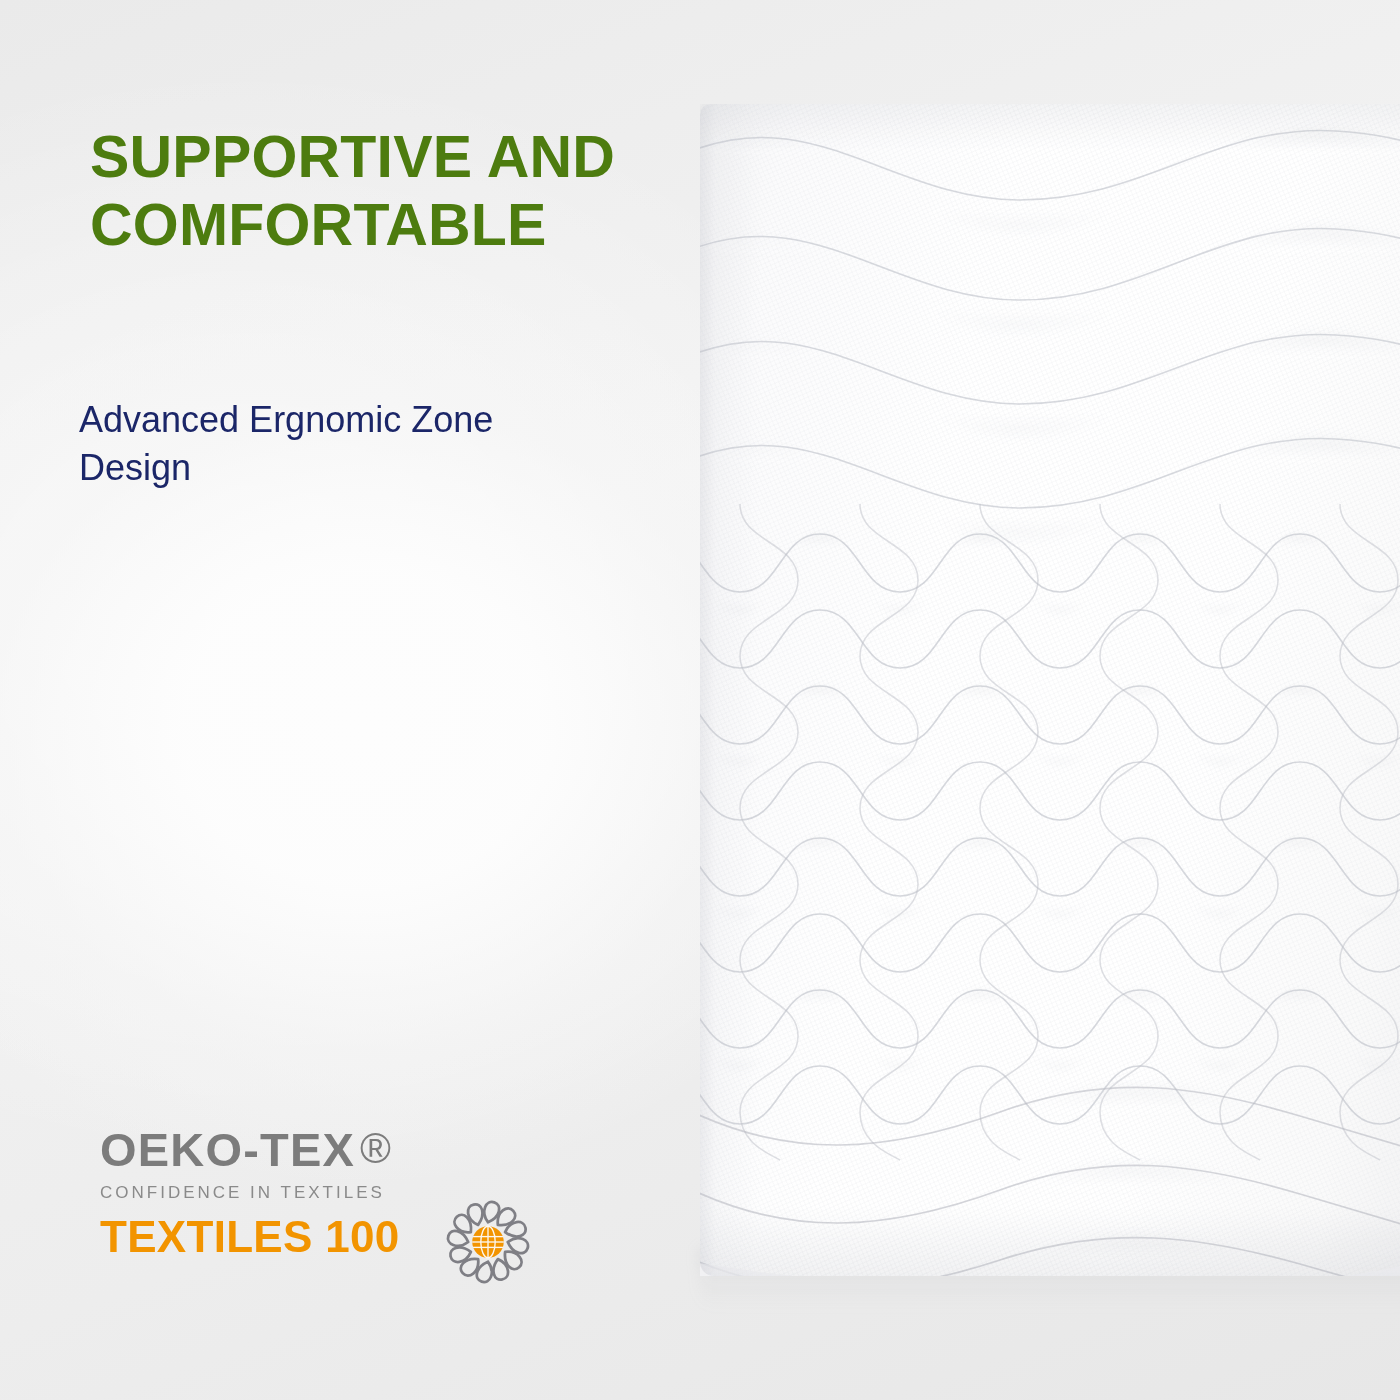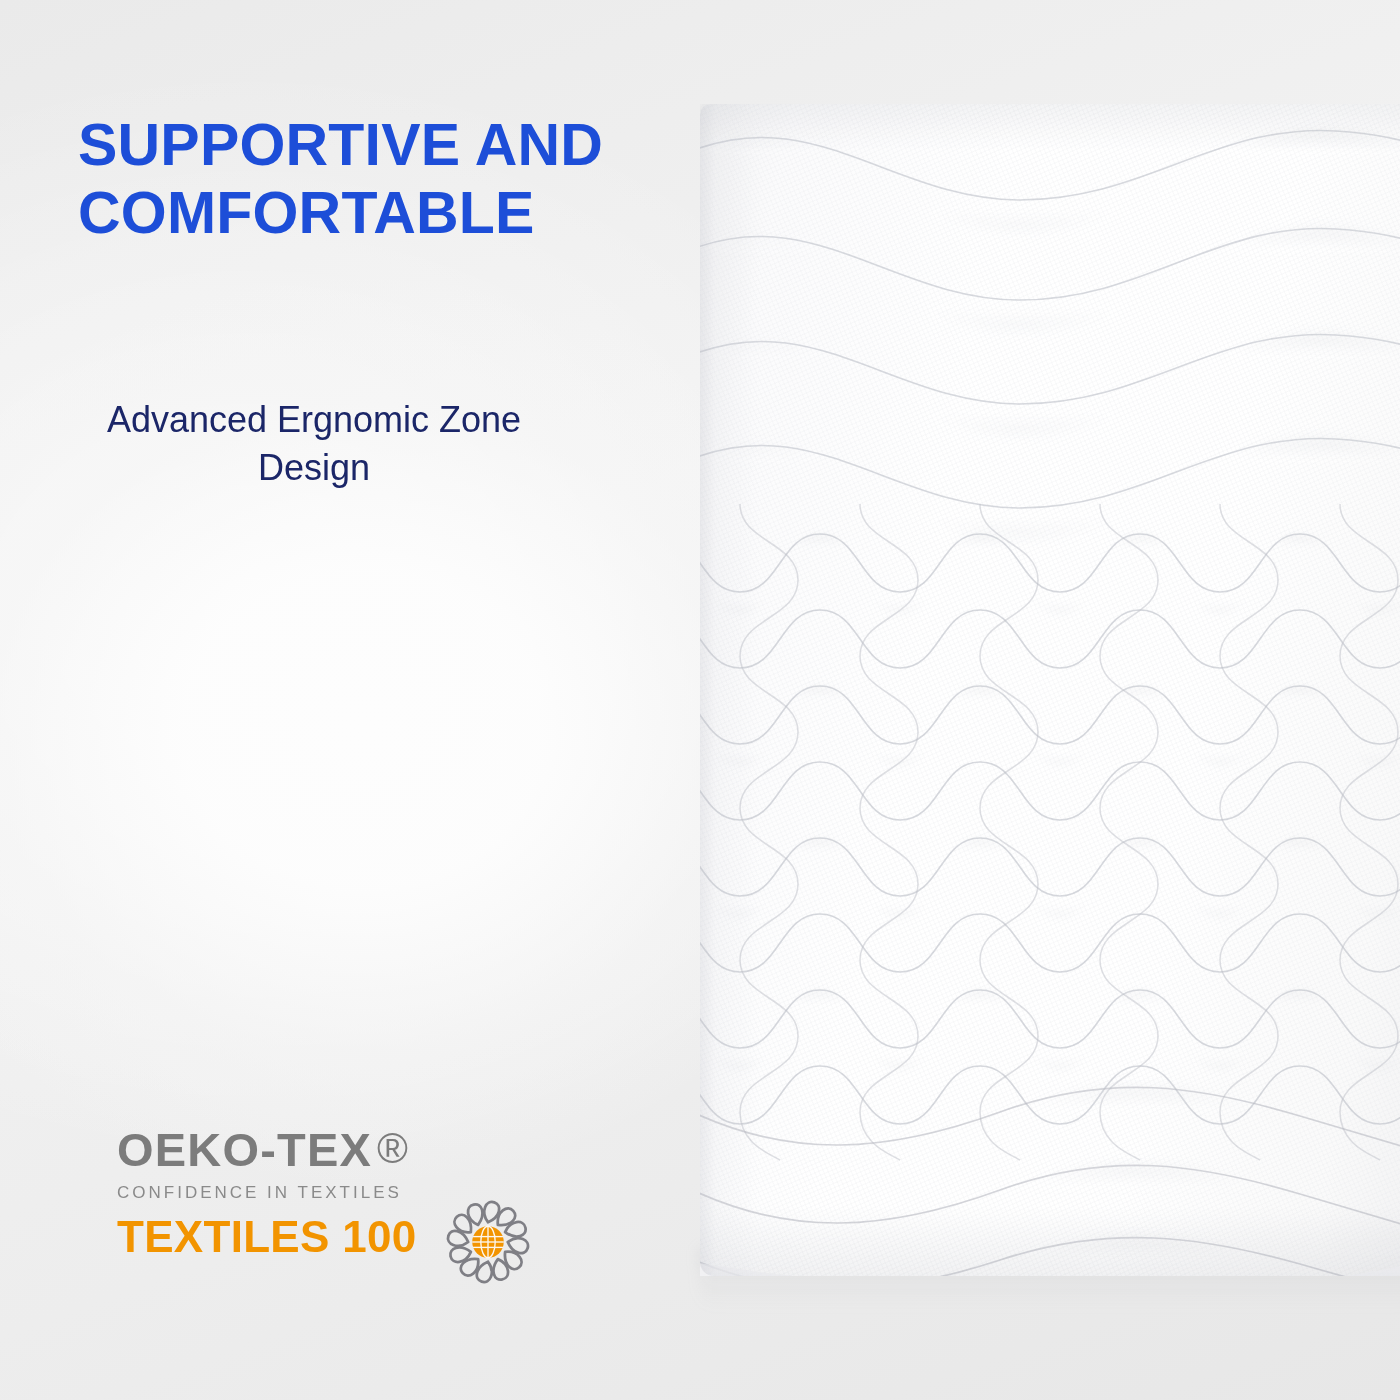--- a/index.html
+++ b/index.html
@@ -81,51 +81,49 @@
   
   .headline {
     position: absolute;
     left: 78px;
     top: 112px;
     width: 560px;
     font-size: 59px;
     line-height: 1.145;
     font-weight: bold;
     letter-spacing: 0.2px;
-    color: #1d4ed8;
+    color: #4d7c0f;
     text-transform: uppercase;
-    margin: 0;
+    margin: 12px;
   }
   .subhead {
     position: absolute;
     left: 79px;
     top: 396px;
     width: 470px;
     font-size: 36px;
     line-height: 1.32;
     font-weight: normal;
     color: #1b2668;
     margin: 0;
-    text-align: center;
   }
 
   
   .badge {
     position: absolute;
     left: 100px;
     top: 1126px;
     width: 450px;
     height: 150px;
   }
   .badge-rows {
     position: absolute;
     left: 0;
     top: 0;
     width: 338px;
-    margin-left: 17px;
   }
   .badge-title {
     font-size: 47px;
     font-weight: bold;
     color: #7c7c7c;
     letter-spacing: 1.2px;
     line-height: 1;
     white-space: nowrap;
     display: flex;
     align-items: center;

